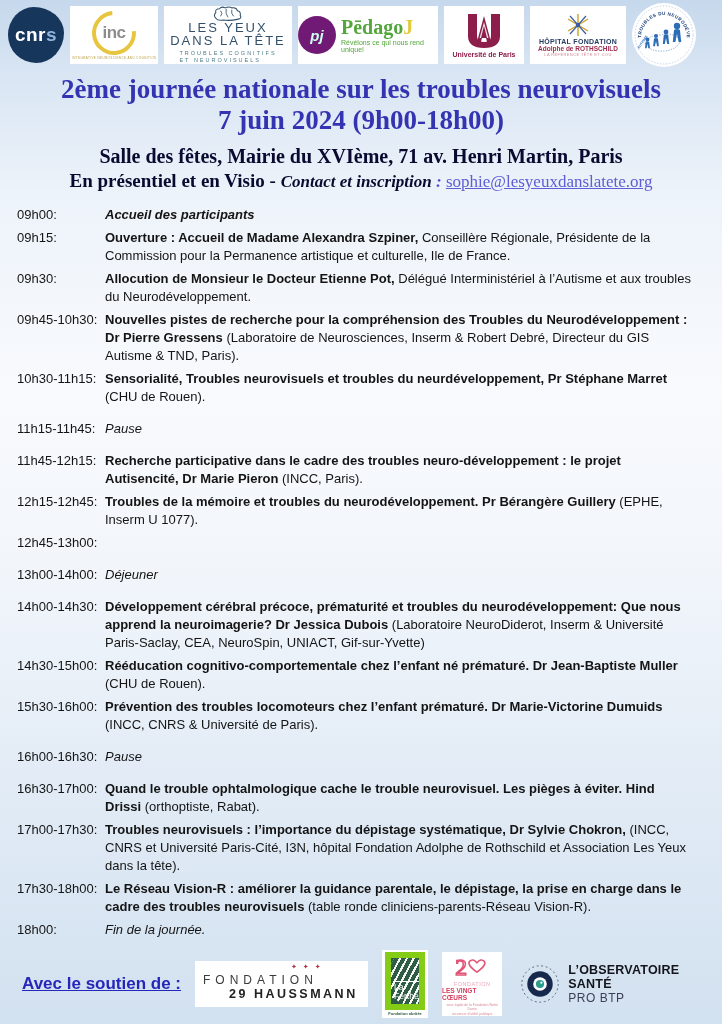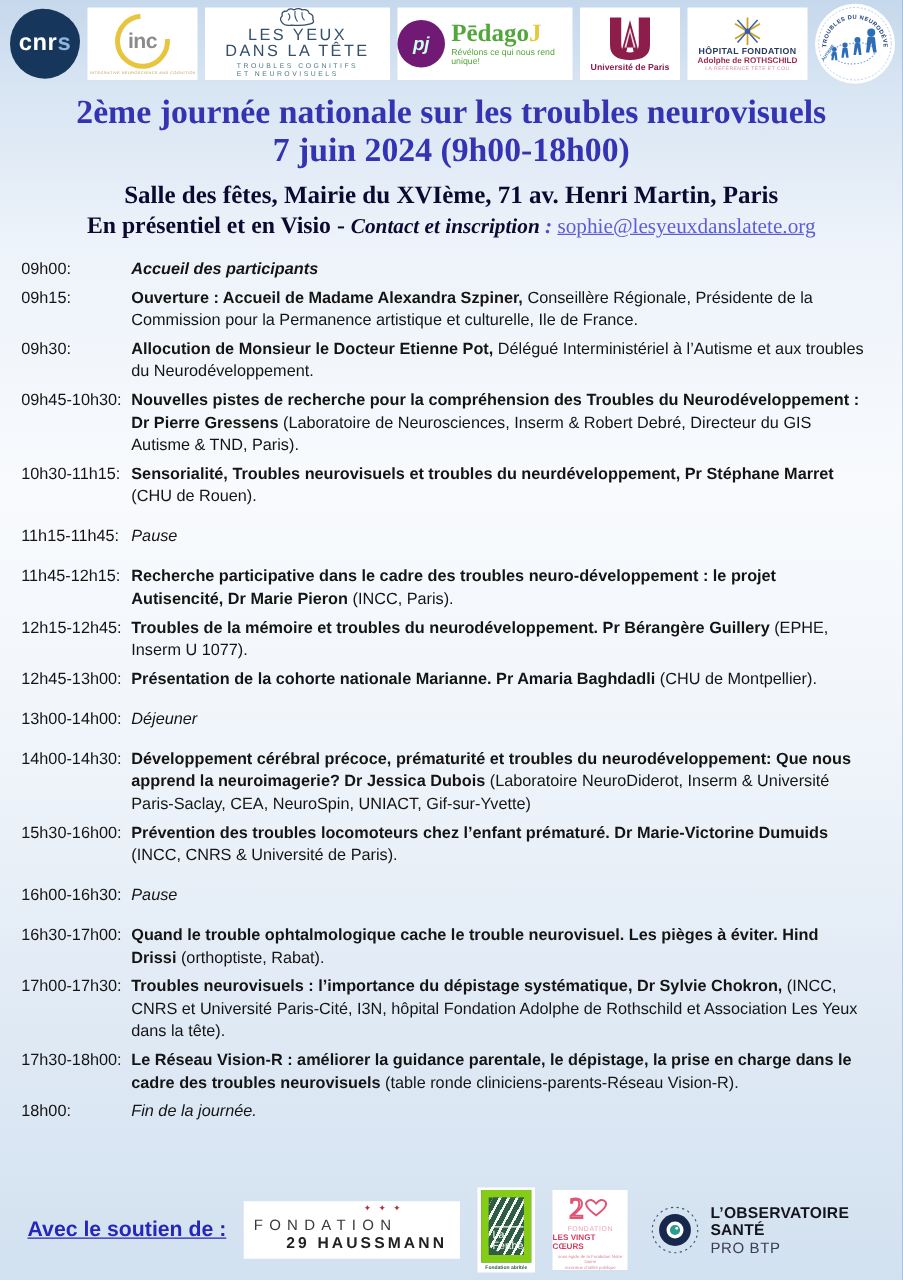--- a/index.html
+++ b/index.html
@@ -13,21 +13,21 @@
   .logos-row { display:flex; align-items:center; gap:6px; padding:4px 4px 0 8px; height:66px; }
   .logo-card { background:#fff; display:flex; flex-direction:column; align-items:center; justify-content:center; height:58px; }
   .cnrs-badge { width:56px; height:56px; background:#16365c; border-radius:46% 54% 50% 50%/50% 46% 54% 50%;
     display:flex; align-items:center; justify-content:center; color:#fff; font-weight:bold; font-size:19px; letter-spacing:0.5px; flex:0 0 auto;}
   .cnrs-badge .s2 { color:#8fb4de; }
   .inc-card { width:88px; }
   .inc-circle { width:44px; height:44px; position:relative; display:flex; align-items:center; justify-content:center; }
   .inc-ring { position:absolute; inset:0; border:4px solid #e8c53e; border-radius:50%; border-top-color:transparent; transform:rotate(40deg); }
   .inc-txt { color:#8c8c8c; font-weight:bold; font-size:17px; letter-spacing:-0.5px; }
   .inc-arc { font-size:3px; color:#b9a04a; letter-spacing:0.4px; margin-top:1px; white-space:nowrap; overflow:hidden; max-width:84px;}
-  .yeux-card { width:148px; color:#33506a; }
+  .yeux-card { width:128px; color:#33506a; }
   .yeux-main { font-size:13px; letter-spacing:2px; line-height:13px; font-weight:400; }
   .yeux-sub { font-size:5.5px; letter-spacing:2px; color:#4d7d8a; margin-top:3px; line-height:7px; }
   .pedagoj-card { width:140px; flex-direction:row; gap:5px; }
   .pj-circle { width:38px; height:38px; border-radius:50%; background:#701a75; color:#cfe;
     display:flex; align-items:center; justify-content:center; font-size:15px; font-style:italic; font-weight:bold; flex:0 0 auto;}
   .pj-name { font-size:20px; font-weight:bold; color:#52a63a; line-height:20px;font-family:Liberation Serif, serif; }
   .pj-name .j { color:#e3c93c; }
   .pj-tag { font-size:7px; color:#52a63a; margin-top:2px; }
   .udp-card { width:80px; }
   .udp-mark { color:#8d1d4a; line-height:1; }
@@ -207,29 +207,32 @@
       <div class="sched-row">
         <div class="sched-time">11h45-12h15:</div>
         <div class="sched-desc"><span class="seg-b">Recherche participative dans le cadre des troubles neuro-développement : le projet Autisencité, Dr Marie Pieron</span><span class="seg-r"> (INCC, Paris).</span></div>
       </div>
       <div class="sched-row">
         <div class="sched-time">12h15-12h45:</div>
         <div class="sched-desc"><span class="seg-b">Troubles de la mémoire et troubles du neurodéveloppement. Pr Bérangère Guillery</span><span class="seg-r"> (EPHE, Inserm U 1077).</span></div>
       </div>
       <div class="sched-row">
         <div class="sched-time">12h45-13h00:</div>
-        <div class="sched-desc"><span class="seg-b">Présentation de la cohorte nationale Marianne. Pr Amaria Baghdadli</span><span class="seg-r"> (CHU de Montpellier).</span></div>
       </div>
       <div class="sched-row spacer">
         <div class="sched-time">13h00-14h00:</div>
         <div class="sched-desc"><span class="seg-i">Déjeuner</span></div>
       </div>
       <div class="sched-row">
         <div class="sched-time">14h00-14h30:</div>
         <div class="sched-desc"><span class="seg-b">Développement cérébral précoce, prématurité et troubles du neurodéveloppement: Que nous apprend la neuroimagerie? Dr Jessica Dubois</span><span class="seg-r"> (Laboratoire NeuroDiderot, Inserm &amp; Université Paris-Saclay, CEA, NeuroSpin, UNIACT, Gif-sur-Yvette)</span></div>
+      </div>
+      <div class="sched-row">
+        <div class="sched-time">14h30-15h00:</div>
+        <div class="sched-desc"><span class="seg-b">Rééducation cognitivo-comportementale chez l’enfant né prématuré. Dr Jean-Baptiste Muller</span><span class="seg-r"> (CHU de Rouen).</span></div>
       </div>
       <div class="sched-row">
         <div class="sched-time">15h30-16h00:</div>
         <div class="sched-desc"><span class="seg-b">Prévention des troubles locomoteurs chez l’enfant prématuré. Dr Marie-Victorine Dumuids</span><span class="seg-r"> (INCC, CNRS &amp; Université de Paris).</span></div>
       </div>
       <div class="sched-row spacer">
         <div class="sched-time">16h00-16h30:</div>
         <div class="sched-desc"><span class="seg-i">Pause</span></div>
       </div>
       <div class="sched-row">

